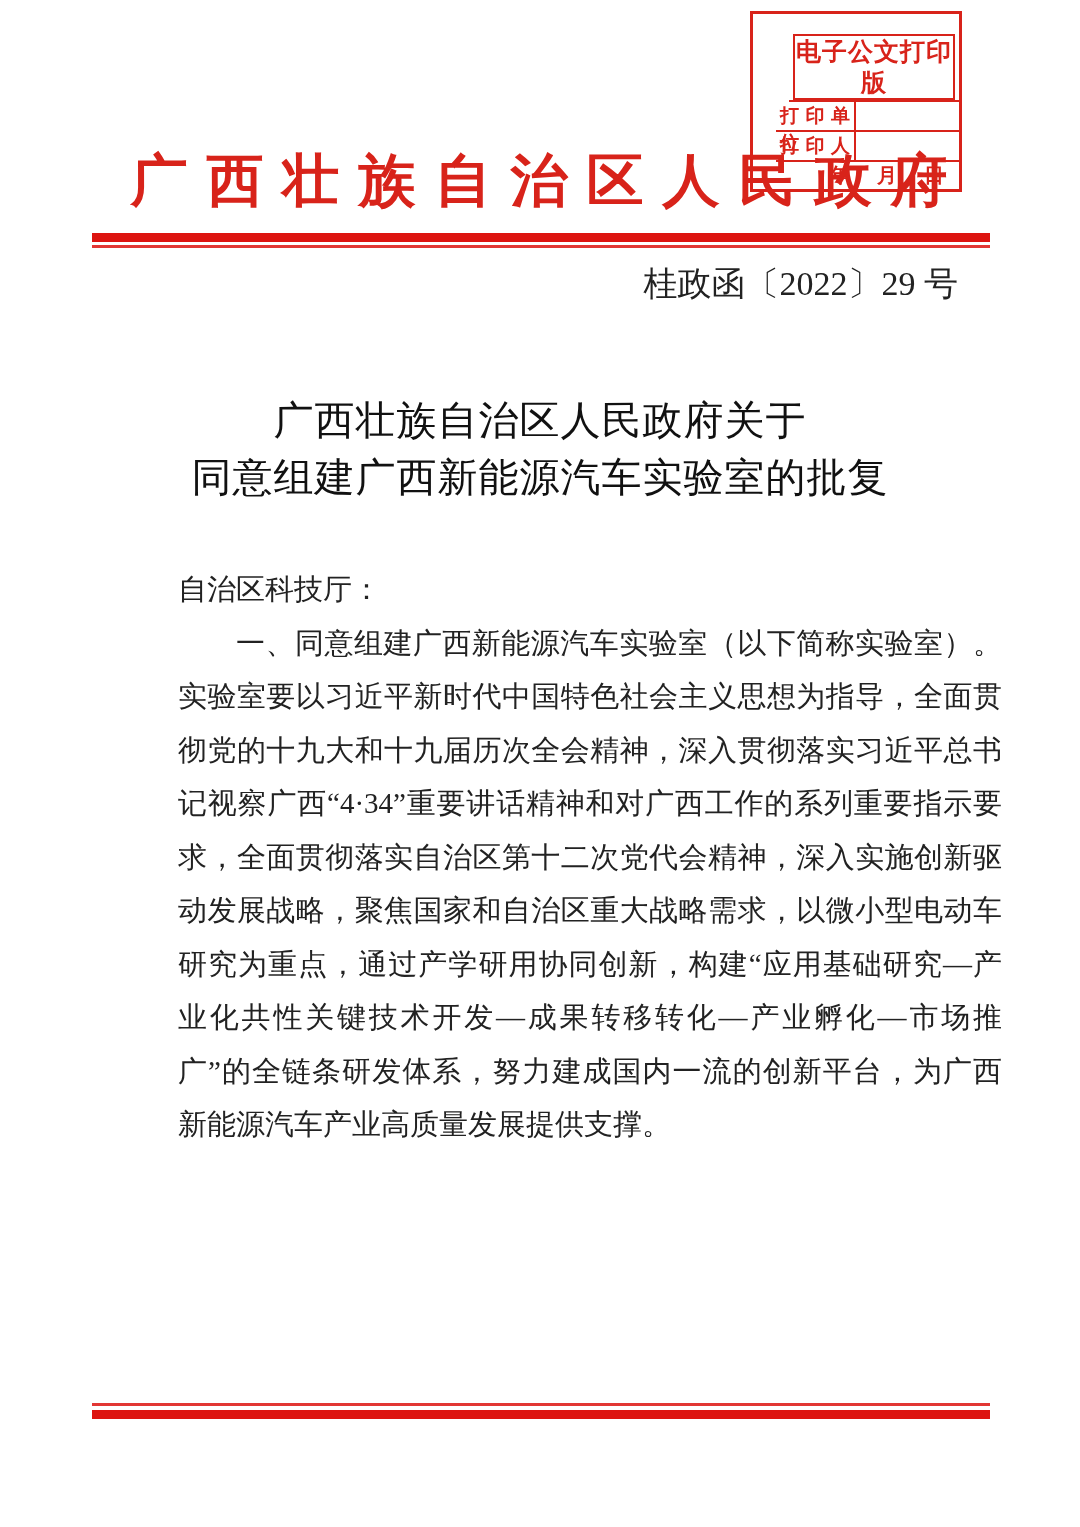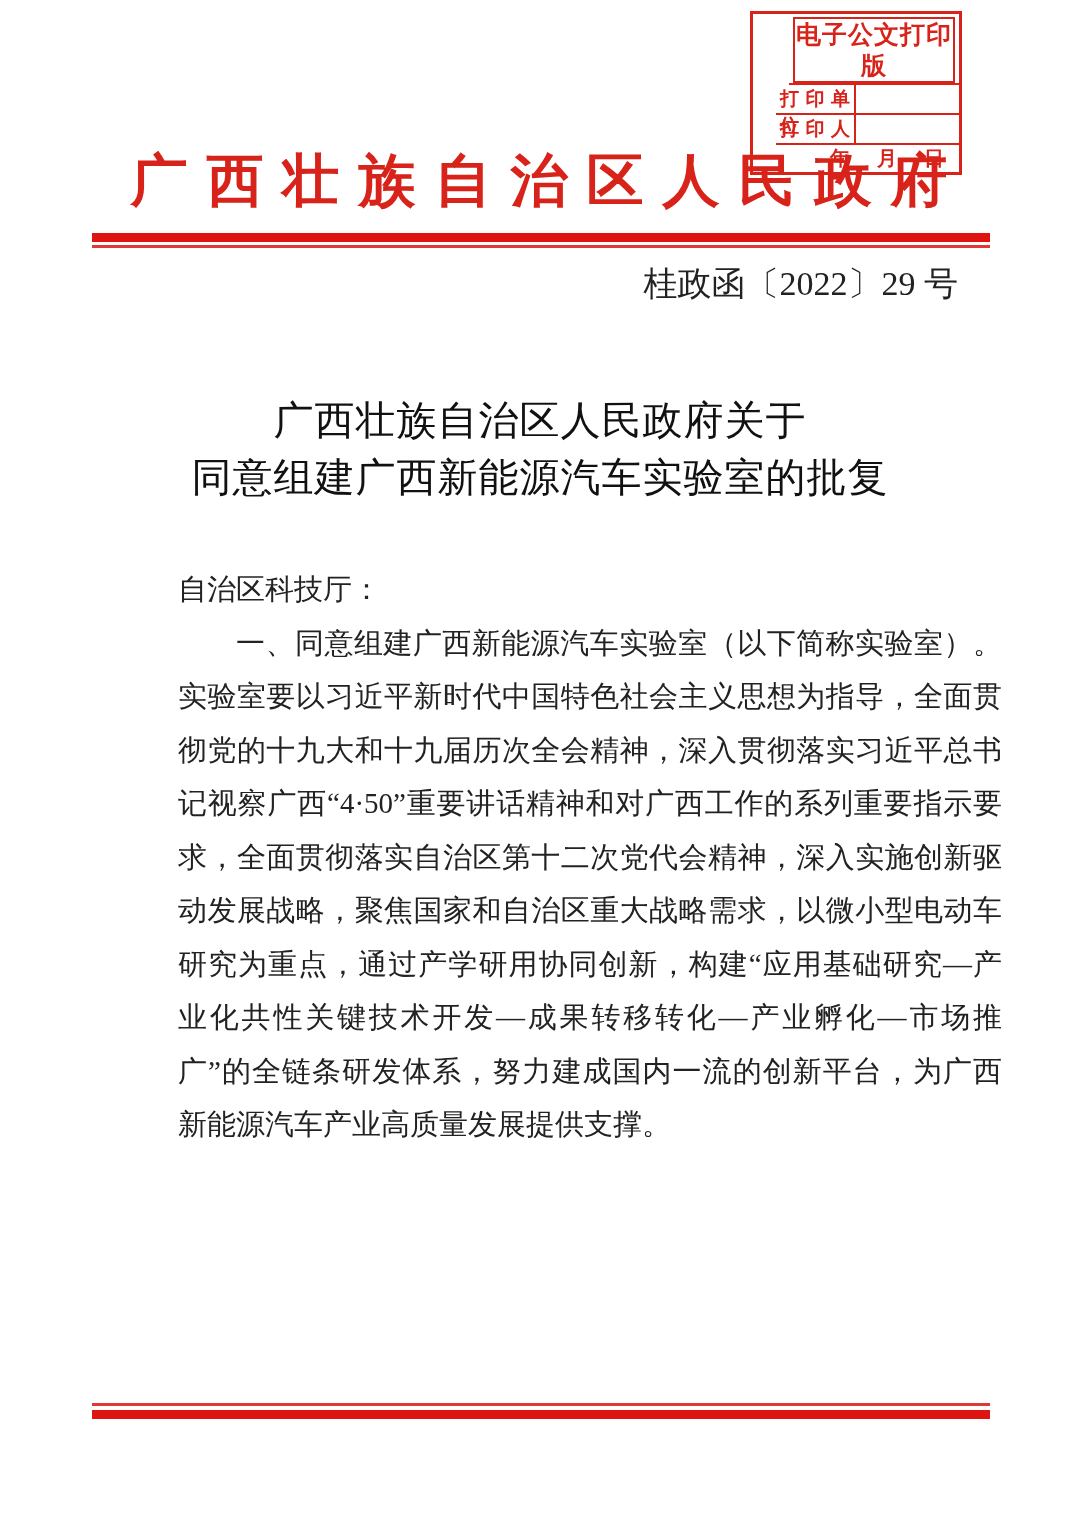--- a/index.html
+++ b/index.html
@@ -18,21 +18,21 @@
     color:var(--ink);
   }
 
   
   .stamp{
     position:absolute;left:750px;top:11px;width:212px;
     border:3px solid var(--red);
     color:var(--red);
     background:#fff;
   }
-  .stamp-title-row{padding:3px 4px 0 4px;border-bottom:2px solid var(--red);margin-left:36px;}
+  .stamp-title-row{padding:20px 4px 0 4px;border-bottom:2px solid var(--red);margin-left:36px;}
   .stamp-title{
     border:2px solid var(--red);
     text-align:center;
     font-weight:bold;
     font-size:25px;line-height:31px;
     letter-spacing:1px;
     font-family:"Liberation Sans","DejaVu Sans",sans-serif;
   }
   .stamp-row{display:flex;align-items:stretch;border-bottom:2px solid var(--red);height:30px;margin-left:23px;}
   .stamp-label{
@@ -139,21 +139,21 @@
 
   <div class="doc-number">桂政函〔2022〕29 号</div>
 
   <div class="doc-title">
     <div>广西壮族自治区人民政府关于</div>
     <div>同意组建广西新能源汽车实验室的批复</div>
   </div>
 
   <div class="doc-body">
     <p class="salutation">自治区科技厅：</p>
-    <p class="para">一、同意组建广西新能源汽车实验室（以下简称实验室）。实验室要以习近平新时代中国特色社会主义思想为指导，全面贯彻党的十九大和十九届历次全会精神，深入贯彻落实习近平总书记视察广西“4·50”重要讲话精神和对广西工作的系列重要指示要求，全面贯彻落实自治区第十二次党代会精神，深入实施创新驱动发展战略，聚焦国家和自治区重大战略需求，以微小型电动车研究为重点，通过产学研用协同创新，构建“应用基础研究—产业化共性关键技术开发—成果转移转化—产业孵化—市场推广”的全链条研发体系，努力建成国内一流的创新平台，为广西新能源汽车产业高质量发展提供支撑。</p>
+    <p class="para">一、同意组建广西新能源汽车实验室（以下简称实验室）。实验室要以习近平新时代中国特色社会主义思想为指导，全面贯彻党的十九大和十九届历次全会精神，深入贯彻落实习近平总书记视察广西“4·34”重要讲话精神和对广西工作的系列重要指示要求，全面贯彻落实自治区第十二次党代会精神，深入实施创新驱动发展战略，聚焦国家和自治区重大战略需求，以微小型电动车研究为重点，通过产学研用协同创新，构建“应用基础研究—产业化共性关键技术开发—成果转移转化—产业孵化—市场推广”的全链条研发体系，努力建成国内一流的创新平台，为广西新能源汽车产业高质量发展提供支撑。</p>
   </div>
 
   <div class="rules rules-footer">
     <div class="bar thin"></div>
     <div class="gap"></div>
     <div class="bar thick"></div>
   </div>
 
 </div>
 

